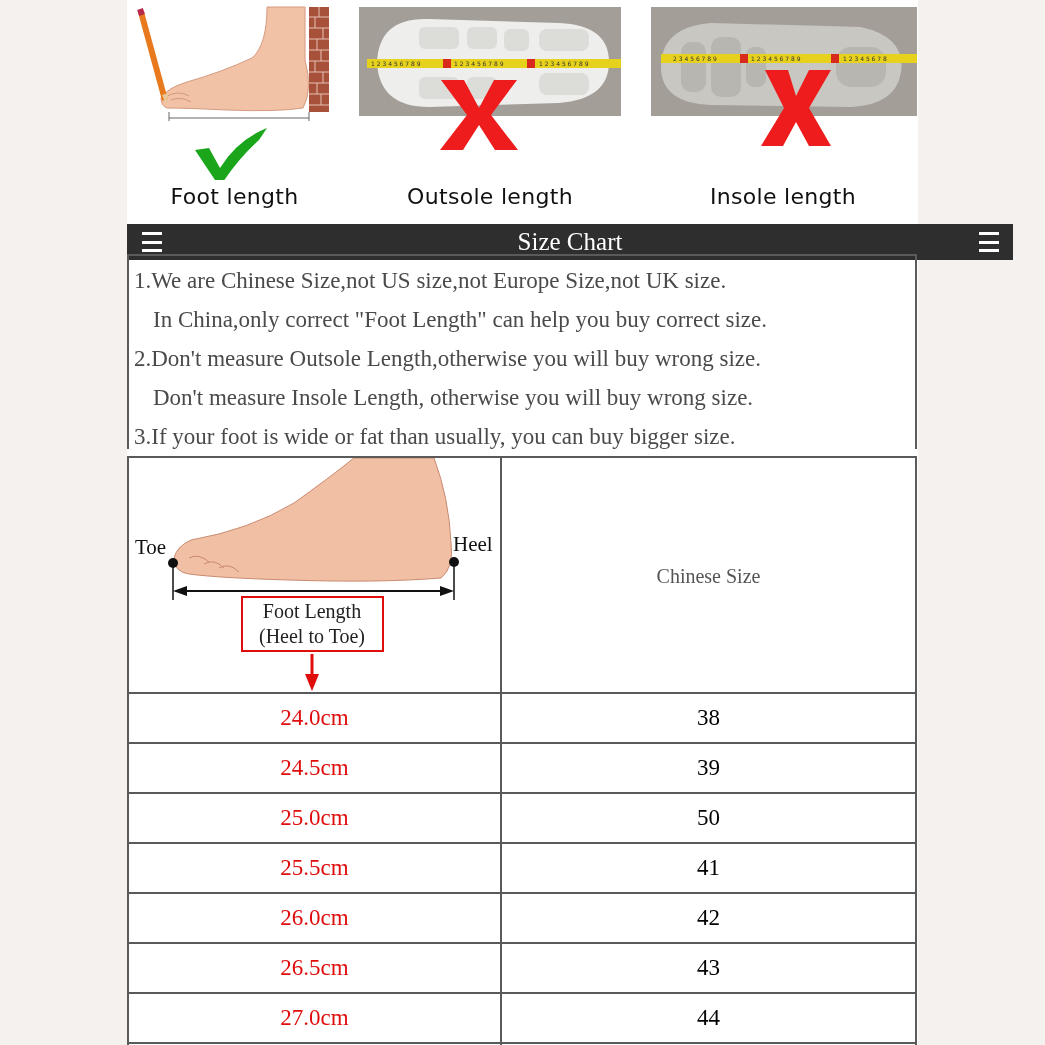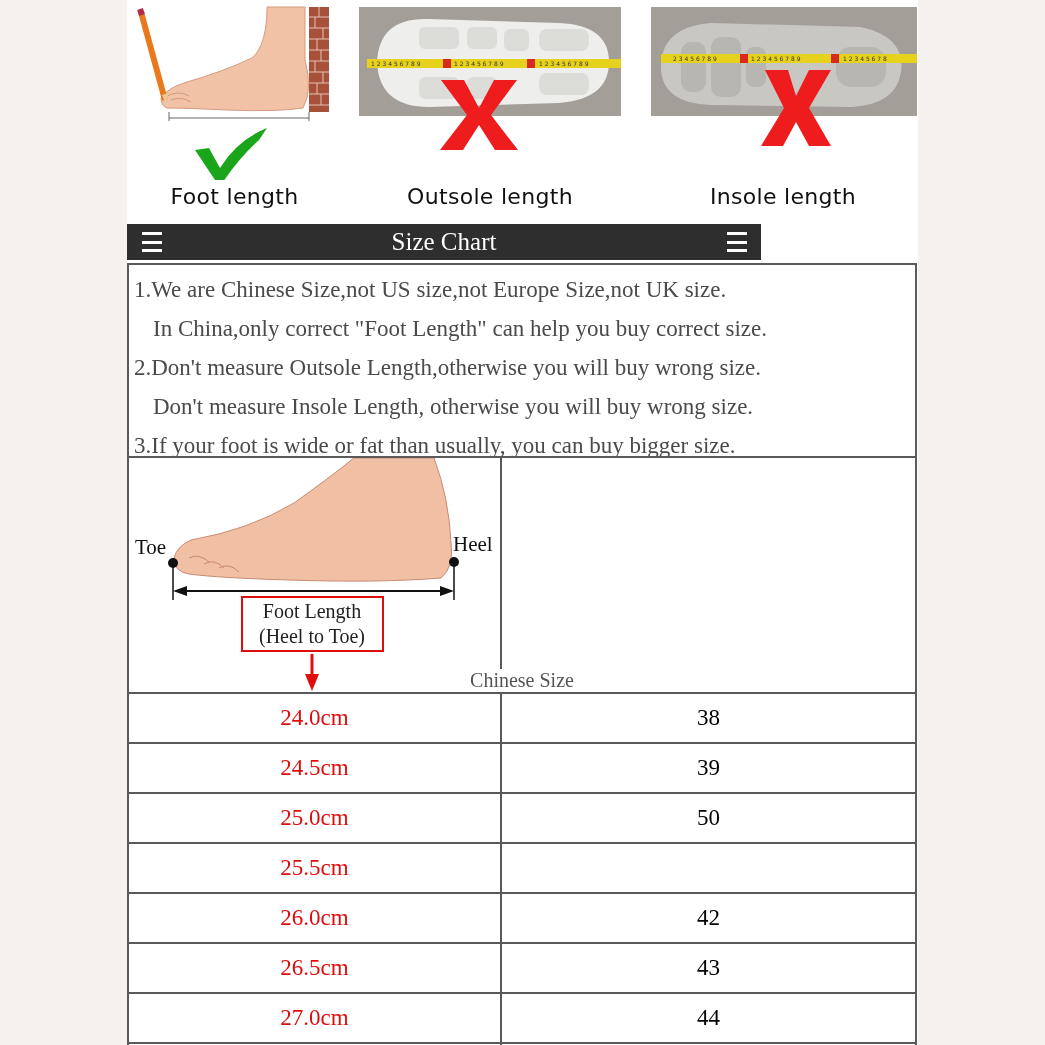--- a/index.html
+++ b/index.html
@@ -10,42 +10,42 @@
   .panel { position: absolute; top: 0; height: 222px; }
   .panel-foot { left: 0; width: 215px; }
   .panel-outsole { left: 229px; width: 268px; }
   .panel-insole { left: 522px; width: 268px; }
   .panel-label { position: absolute; top: 184px; left: 0; width: 100%; text-align: center;
     font-family: "DejaVu Sans", sans-serif; font-size: 22px; color: #111; letter-spacing: 0.3px; }
   .photo { position: absolute; top: 7px; left: 3px; width: 262px; height: 109px; background: #a39e97; overflow: hidden; }
   .photo-insole { left: 2px; width: 266px; }
 
   
-  .header-bar { position: absolute; left: 0; top: 224px; width: 634px; height: 36px; background: #2e2e2e;
+  .header-bar { position: absolute; left: 0; top: 224px; width: 886px; height: 36px; background: #2e2e2e;
     display: flex; align-items: center; justify-content: center; }
   .header-title { font-family: "Liberation Serif", serif; font-size: 25px; color: #ffffff; }
   .menu-icon { position: absolute; top: 8px; width: 20px; height: 20px; display: flex; flex-direction: column; justify-content: space-between; }
   .menu-icon span { display: block; height: 3px; background: #fff; }
   .menu-left { left: 15px; }
   .menu-right { right: 14px; }
 
   
-  .notes { position: absolute; left: 0; top: 263px; width: 790px; height: 195px; border: 2px solid #5a5a5a; border-bottom: none; padding-top: 5px; }
+  .notes { position: absolute; left: 0; top: 254px; width: 790px; height: 195px; border: 2px solid #5a5a5a; border-bottom: none; padding-top: 5px; }
   .note-line { font-family: "Liberation Serif", serif; font-size: 23px; color: #4a4a4a; height: 39px; line-height: 39px; white-space: nowrap; padding-left: 5px; }
   .note-line.indent { padding-left: 24px; }
 
   
   .table { position: absolute; left: 0; top: 456px; width: 790px; border: 2px solid #5a5a5a; }
   .t-row { display: flex; border-bottom: 2px solid #5a5a5a; }
   .t-row:last-child { border-bottom: none; }
   .t-cell { height: 48px; display: flex; align-items: center; justify-content: center;
     font-family: "Liberation Serif", serif; font-size: 23px; }
   .t-left { width: 373px; border-right: 2px solid #5a5a5a; color: #e00d0d; }
   .t-right { flex: 1; color: #000000; }
-  .t-head { height: 236px; flex-direction: column; }
+  .t-head { height: 236px; }
   .t-head .t-left { height: 236px; position: relative; }
   .t-head .t-right { height: 236px; font-size: 20px; color: #555; }
 </style>
 </head>
 <body>
 
 <div class="page">
 
   <div class="panel panel-foot">
     <svg width="215" height="180" viewBox="0 0 215 180" style="position:absolute;left:0;top:0;">
@@ -201,20 +201,21 @@
     <div class="t-row">
       <div class="t-cell t-left">24.5cm</div>
       <div class="t-cell t-right">39</div>
     </div>
     <div class="t-row">
       <div class="t-cell t-left">25.0cm</div>
       <div class="t-cell t-right">50</div>
     </div>
     <div class="t-row">
       <div class="t-cell t-left">25.5cm</div>
+      <div class="t-cell t-right">41</div>
     </div>
     <div class="t-row">
       <div class="t-cell t-left">26.0cm</div>
       <div class="t-cell t-right">42</div>
     </div>
     <div class="t-row">
       <div class="t-cell t-left">26.5cm</div>
       <div class="t-cell t-right">43</div>
     </div>
     <div class="t-row">

